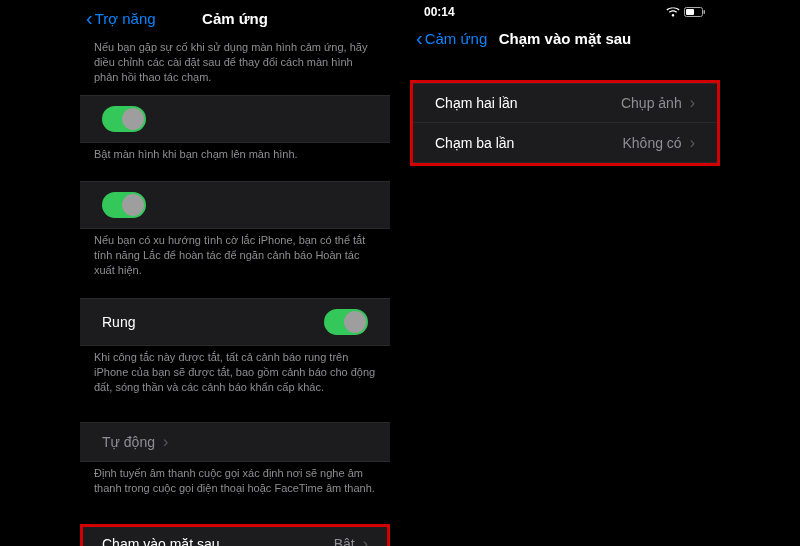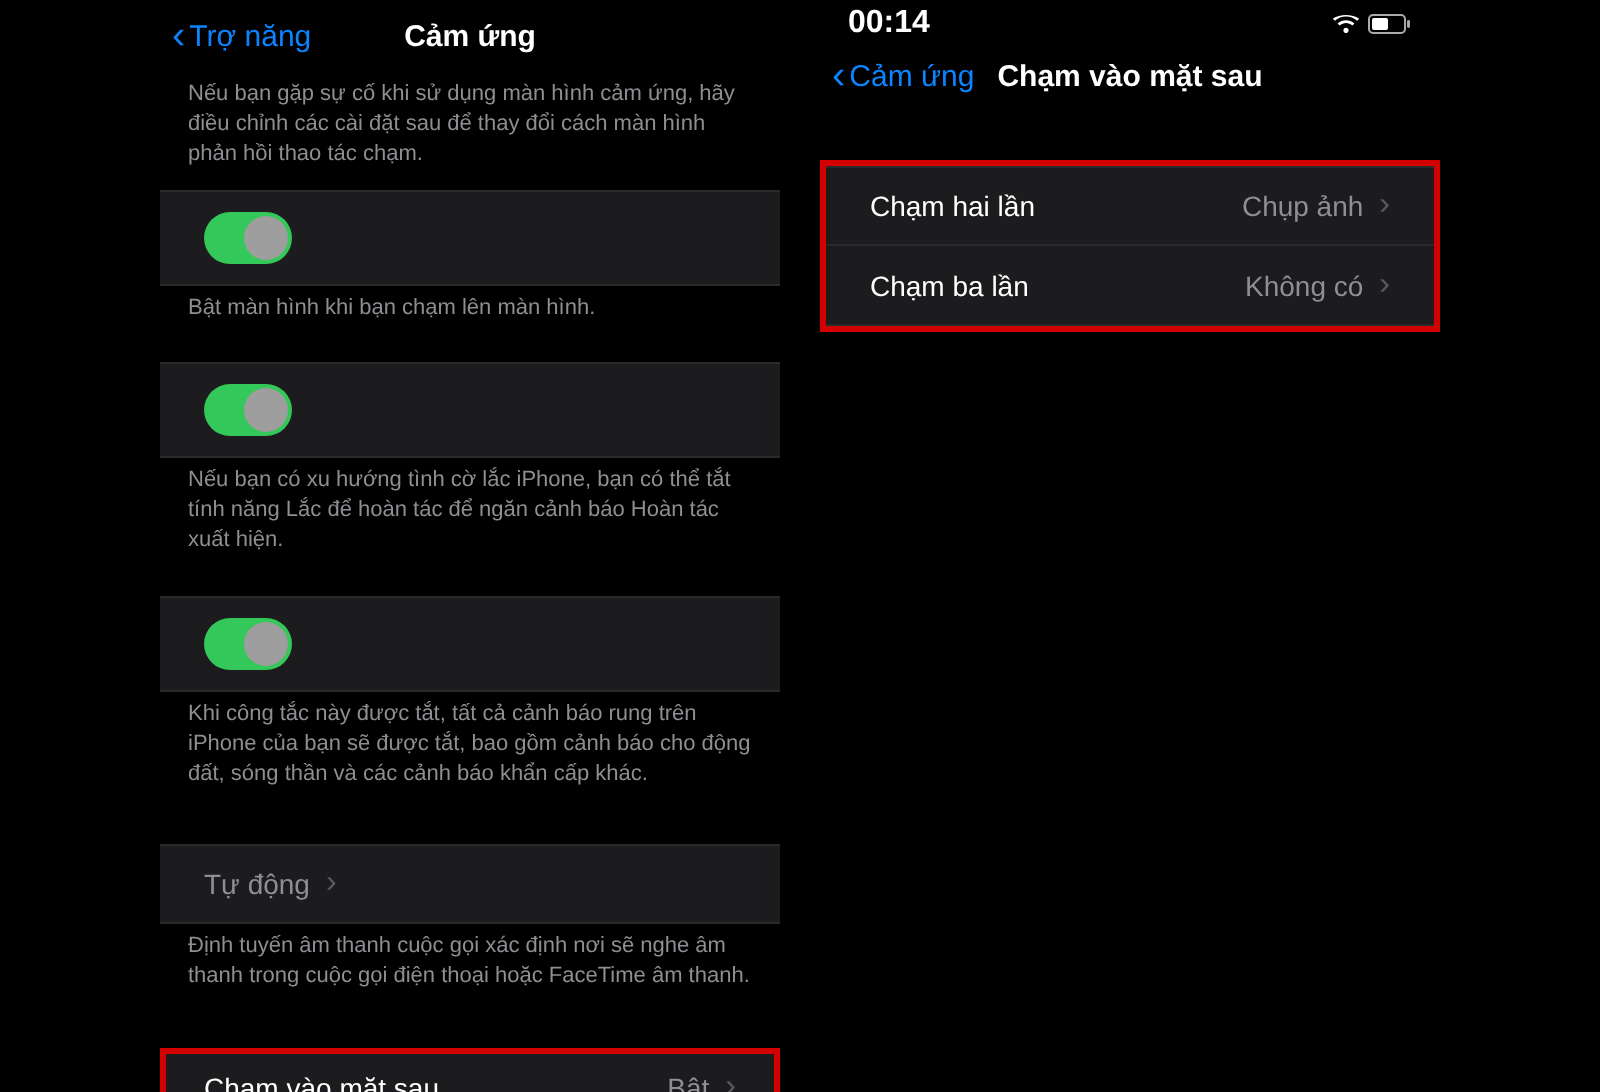--- a/index.html
+++ b/index.html
@@ -22,21 +22,21 @@
   .phone.left  { width: 310px; margin-left: 80px; }
   .phone.right { width: 310px; margin-left: 20px; }
 
   
   .status-bar {
     height: 20px;
     display: flex;
     align-items: center;
     justify-content: space-between;
     padding: 0 14px;
-    font-size: 16px;
+    font-size: 12px;
     color: #fff;
   }
   .status-bar .time { font-weight: 600; }
   .status-right { display: flex; align-items: center; gap: 4px; }
   .wifi-icon, .battery-icon { display: inline-block; }
   .wifi-icon svg, .battery-icon svg { display: block; }
 
   
   .nav {
     display: flex;
@@ -137,20 +137,21 @@
   <div class="section-gap sm"></div>
   <div class="row">
     <span class="toggle">
         <span class="knob"></span>
       </span>
   </div>
   <div class="section-note">Nếu bạn có xu hướng tình cờ lắc iPhone, bạn có thể tắt tính năng Lắc để hoàn tác để ngăn cảnh báo Hoàn tác xuất hiện.</div>
 
   <div class="section-gap sm"></div>
   <div class="row">
+    <span class="label">Rung</span>
     <span class="toggle">
         <span class="knob"></span>
       </span>
   </div>
   <div class="section-note">Khi công tắc này được tắt, tất cả cảnh báo rung trên iPhone của bạn sẽ được tắt, bao gồm cảnh báo cho động đất, sóng thần và các cảnh báo khẩn cấp khác.</div>
 
   <div class="section-gap"></div>
   <div class="row">
     <span class="value">
       <span>Tự động</span>

